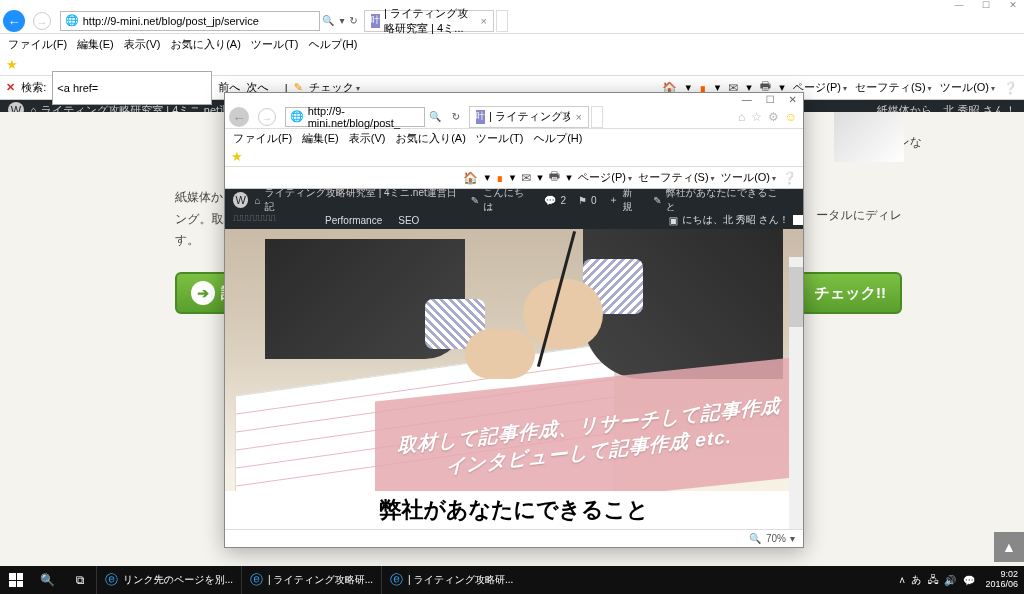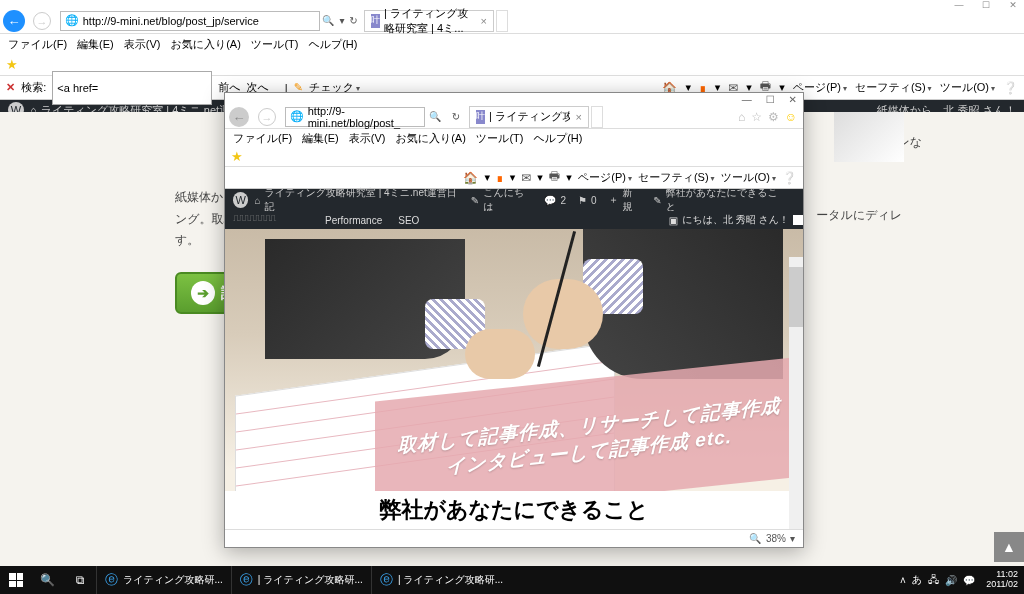--- a/index.html
+++ b/index.html
@@ -189,20 +189,23 @@
     <p class="paragraph"><span>ング。取材</span></p>
     <p class="paragraph"><span>す。</span></p>
   </div>
   <div style="position:absolute;right:122px;top:93px;text-align:center">
     <p class="paragraph"><span>ータルにディレ</span></p>
   </div>
   <div class="detail-btn">
     <span class="btn-circle">➔</span>
     <span>詳細</span>
   </div>
+  <div class="check-btn">
+    <span>チェック!!</span>
+  </div>
   <div class="scroll-top">▲</div>
 </div>
 
 <div class="popup">
   <div class="p-title">
     <span>—</span>
     <span>☐</span>
     <span>✕</span>
   </div>
   <div class="addrbar">
@@ -321,52 +324,52 @@
     </div>
     <div class="below-hero">
       <span>弊社があなたにできること</span>
     </div>
   </div>
   <div class="scroll-v">
       <div class="thumb"></div>
     </div>
   <div class="statusbar">
     <span>🔍</span>
-    <span>38%</span>
+    <span>70%</span>
     <span>▾</span>
   </div>
 </div>
 
 <div class="taskbar">
   <div class="start">
       <div class="win-logo">
         <div></div>
         <div></div>
         <div></div>
         <div></div>
       </div>
     </div>
   <div class="search">🔍</div>
   <div class="search">⧉</div>
   <div class="taskbtn">
       <span class="ie-ico">ⓔ</span>
-      <span>ライティング攻略研...</span>
+      <span>リンク先のページを別...</span>
     </div>
   <div class="taskbtn">
       <span class="ie-ico">ⓔ</span>
       <span>| ライティング攻略研...</span>
     </div>
   <div class="taskbtn">
       <span class="ie-ico">ⓔ</span>
       <span>| ライティング攻略研...</span>
     </div>
   <div class="tray">
     <span>˄</span>
     <span>あ</span>
     <span>🖧</span>
     <span>🔊</span>
     <span>💬</span>
     <div class="clock">
-      <div>11:02</div>
-        <div>2011/02</div>
+      <div>9:02</div>
+        <div>2016/06</div>
     </div>
   </div>
 </div>
 
 </body></html>

